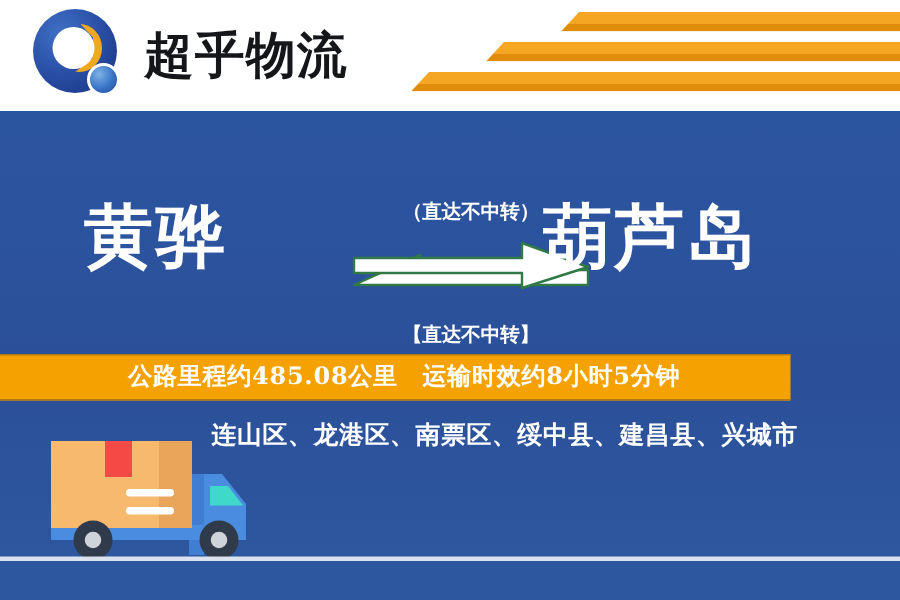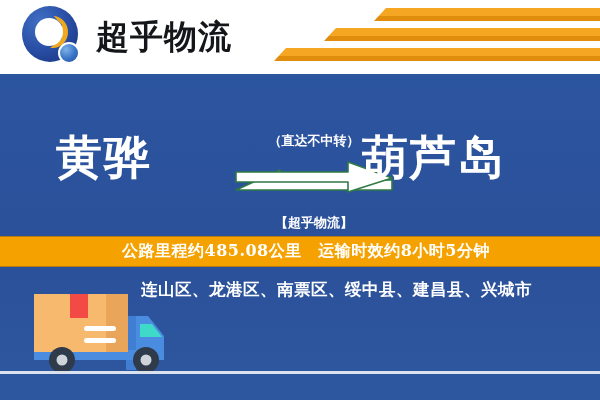--- a/index.html
+++ b/index.html
@@ -155,21 +155,21 @@
   .arrow-bottom-label { top: 82px; }
   .arrow-svg {
     position: absolute;
     left: -15px; top: 26px;
   }
 
   
   .infobar {
     position: absolute;
     left: 0; top: 162px;
-    width: 600px; height: 31px;
+    width: 527px; height: 31px;
     background: #f5a200;
     border-top: 1px solid #b57b10;
     border-bottom: 1px solid #b57b10;
     box-sizing: border-box;
     display: flex;
     align-items: center;
     justify-content: center;
     padding-left: 12px;
   }
   .infobar-text {
@@ -246,21 +246,21 @@
 
     <div class="route">
       <div class="city city-from">黄骅</div>
 
       <div class="arrow-block">
         <div class="arrow-top-label">（直达不中转）</div>
         <svg class="arrow-svg" width="160" height="46" viewBox="0 0 160 46">
           <polygon points="2,32 46,12 46,22 158,22 158,32" fill="#ffffff" stroke="#2f7a45" stroke-width="1.6" stroke-linejoin="round"></polygon>
           <polygon points="158,14 114,-2 114,8 2,8 2,18 114,18 114,28" fill="#ffffff" stroke="#2f7a45" stroke-width="1.6" stroke-linejoin="round" transform="translate(0,6)"></polygon>
         </svg>
-        <div class="arrow-bottom-label">【超乎物流】</div>
+        <div class="arrow-bottom-label">【直达不中转】</div>
       </div>
 
       <div class="city city-to">葫芦岛</div>
     </div>
 
     <div class="infobar">
       <span class="infobar-text">公路里程约485.08公里　运输时效约8小时5分钟</span>
     </div>
 
     <div class="districts">

